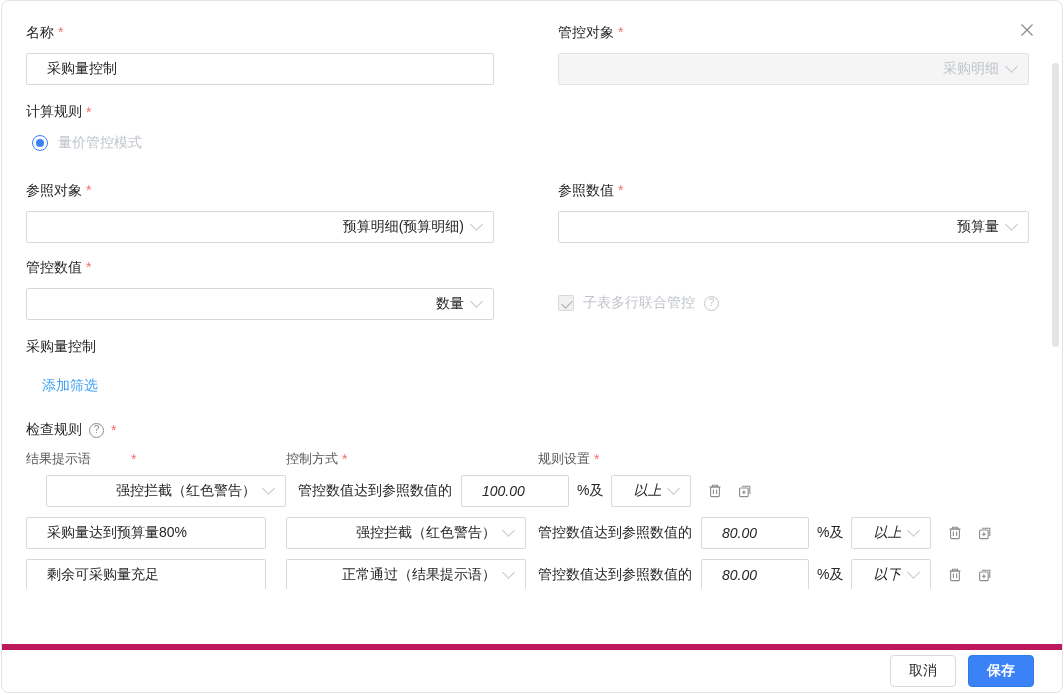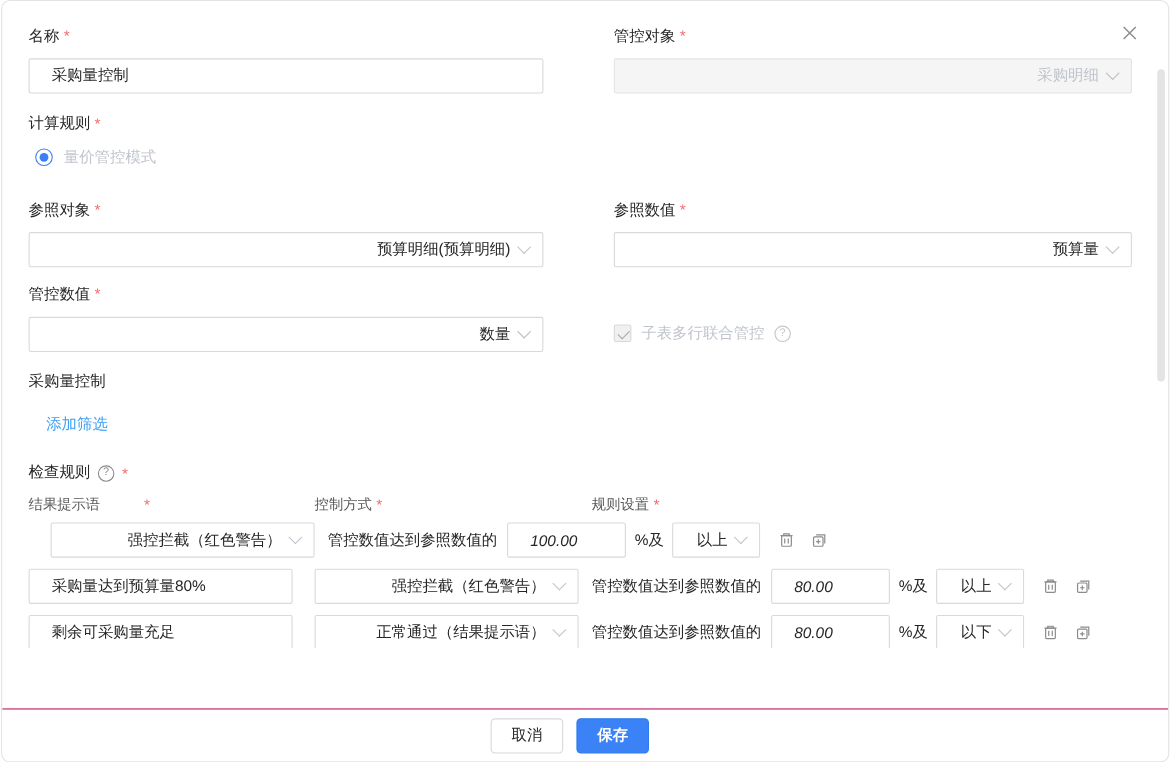--- a/index.html
+++ b/index.html
@@ -51,25 +51,25 @@
   .tbl-headers { display: flex; margin-top: 11px; font-size: 13px; color: #595959; }
   .tbl-headers .th { display: flex; align-items: center; }
   .th-1 { width: 260px; gap: 36px; } .th-2 { width: 252px; } .th-3 { flex: 1; }
   .rule-row { display: flex; align-items: center; margin-top: 10px; }
   .rule-row.first { margin-top: 7px; }
   .rr-prompt { width: 240px; flex: none; }
   .rr-method { width: 240px; margin-left: 20px; flex: none; }
   .rr-prefix { margin-left: 12px; font-size: 14px; color: #262626; white-space: nowrap; }
   .rr-num { width: 108px; margin-left: 9px; flex: none; font-style: italic; }
   .rr-unit { margin-left: 8px; font-size: 14px; color: #262626; white-space: nowrap; }
-  .rr-bound { width: 80px; margin-left: 8px; flex: none; }
+  .rr-bound { width: 80px; margin-left: 8px; flex: none; font-style: italic; }
   .rr-icons { display: flex; gap: 13px; margin-left: 15px; align-items: center; }
   .icon-btn { width: 17px; height: 17px; cursor: pointer; display: flex; align-items: center; justify-content: center; }
   
-  .dlg-footer { height: 48px; border-top: 1px solid #be185d; display: flex; justify-content: center; align-items: center;
+  .dlg-footer { height: 48px; border-top: 6px solid #be185d; display: flex; justify-content: flex-end; align-items: center;
                 padding-right: 28px; gap: 12px; position: absolute; bottom: 0; left: 0; right: 0; background: #fff; }
   .btn { height: 32px; padding: 0 18px; border-radius: 4px; font-size: 14px; display: flex; align-items: center;
          border: 1px solid #d9d9d9; background: #fff; color: #262626; cursor: pointer; font-family: "Liberation Sans", sans-serif; }
   .btn-primary { background: #3b82f6; border-color: #2e7ceb; color: #fff; font-weight: bold; }
   
   .scroll-thumb { position: absolute; top: 62px; right: 3px; width: 7px; height: 284px; border-radius: 4px; background: #e4e4e4; }
 </style>
 </head>
 <body>
 

